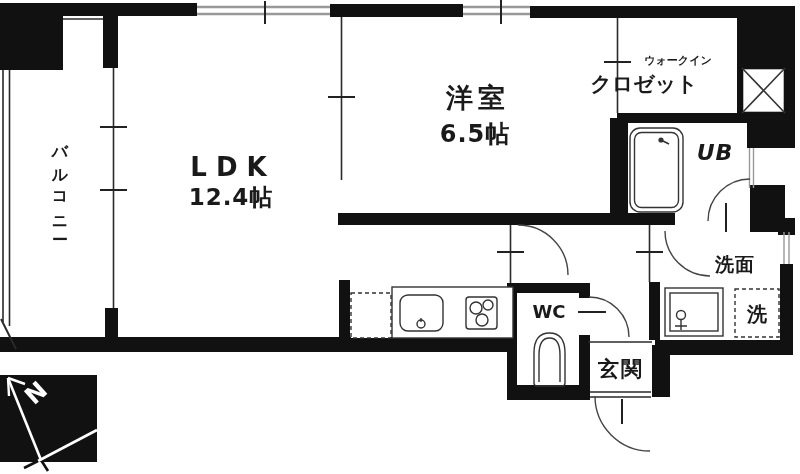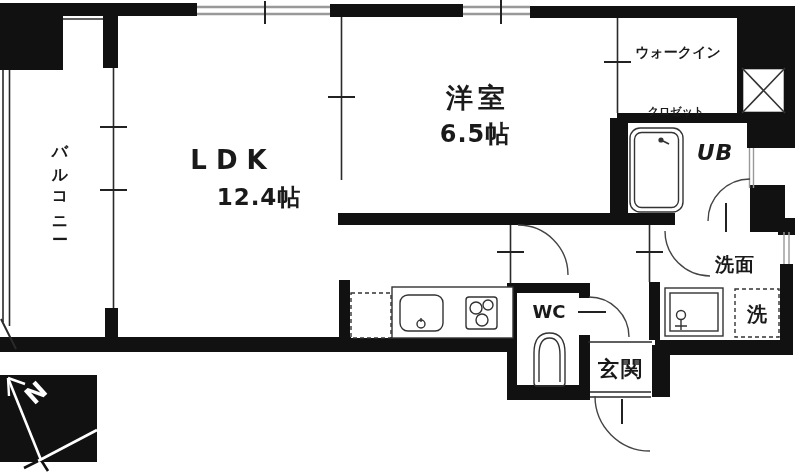--- a/index.html
+++ b/index.html
@@ -6,26 +6,26 @@
   .stage{
     position:relative;width:800px;height:474px;background:#ffffff;overflow:hidden;
     font-family:"DejaVu Sans","Liberation Sans",sans-serif;
   }
   .stage svg{position:absolute;left:0;top:0;}
   .lbl{
     position:absolute;transform:translate(-50%,-50%);
     font-weight:bold;color:#1a1a1a;white-space:nowrap;line-height:1;
     font-family:"DejaVu Sans","Liberation Sans",sans-serif;
   }
-  .lbl-ldk{left:233px;top:160px;font-size:26px;letter-spacing:9px;}
-  .lbl-ldk-size{left:231px;top:197px;font-size:23px;letter-spacing:1px;margin-left:28px;}
+  .lbl-ldk{left:233px;top:167px;font-size:26px;letter-spacing:9px;}
+  .lbl-ldk-size{left:231px;top:197px;font-size:23px;letter-spacing:1px;}
   .lbl-western{left:478px;top:97px;font-size:27px;letter-spacing:5px;text-align:center;}
   .lbl-western-size{left:475px;top:134px;font-size:24px;letter-spacing:1px;text-align:center;}
-  .lbl-wic1{left:678px;top:52px;font-size:14px;}
-  .lbl-wic2{left:676px;top:84px;font-size:11px;margin-top:27px;}
+  .lbl-wic1{left:678px;top:60px;font-size:11px;}
+  .lbl-wic2{left:644px;top:84px;font-size:21px;}
   .lbl-ub{left:715px;top:153px;font-size:22px;letter-spacing:1px;font-style:italic;}
   .lbl-wc{left:549px;top:312px;font-size:18px;text-align:right;}
   .lbl-washroom{left:735px;top:264px;font-size:19px;letter-spacing:1px;}
   .lbl-washer{left:757px;top:314px;font-size:20px;}
   .lbl-entrance{left:621px;top:369px;font-size:21px;letter-spacing:2px;}
   .lbl-balcony{
     left:60px;top:185px;font-size:16px;letter-spacing:6px;
     writing-mode:vertical-rl;text-orientation:mixed;
   }
   .lbl-north{

